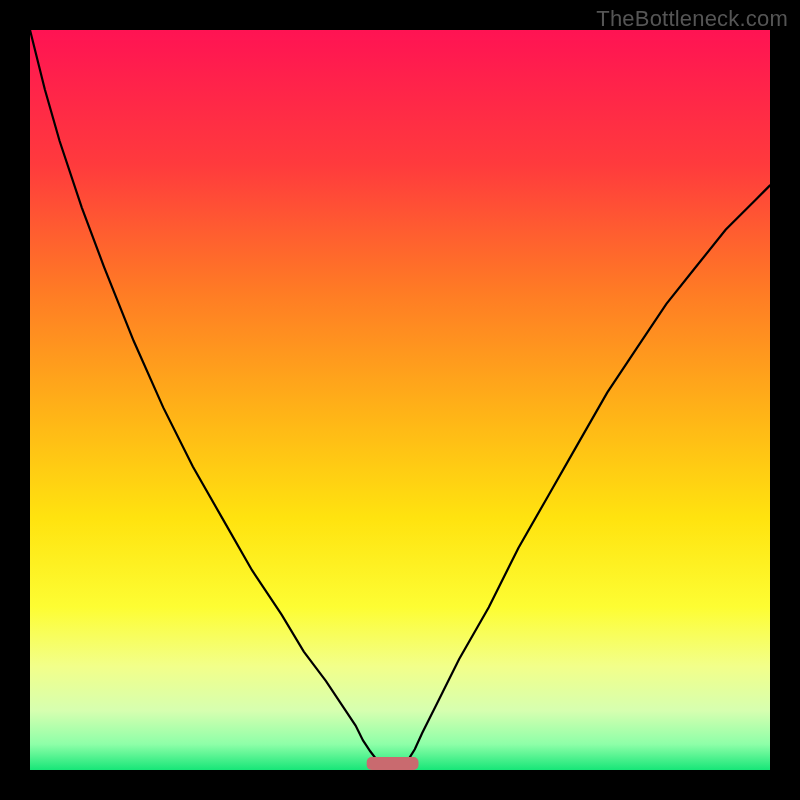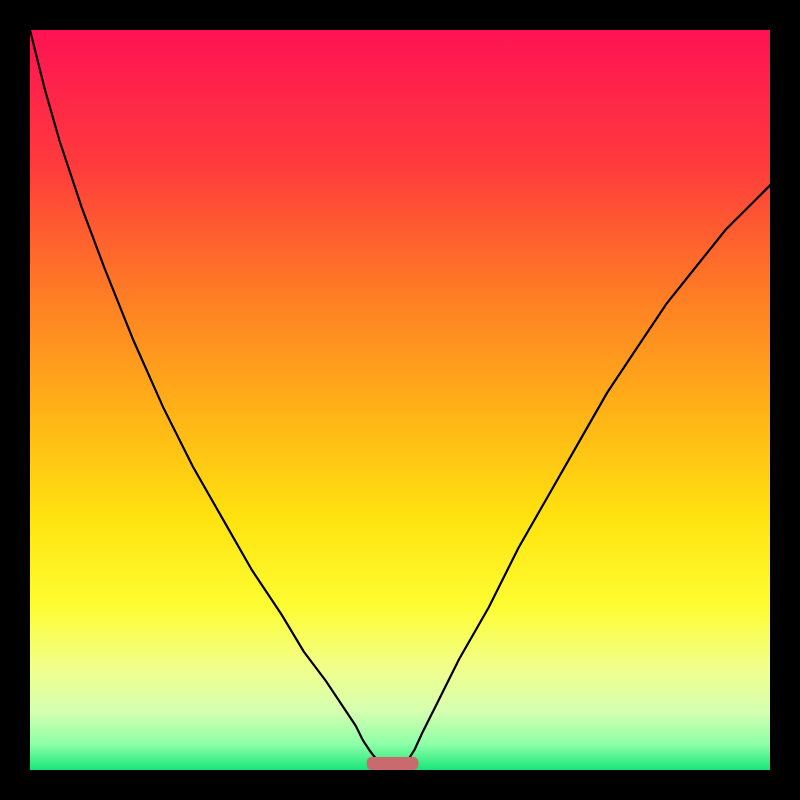--- a/index.html
+++ b/index.html
@@ -33,20 +33,21 @@
     font-size: 22px;
     font-weight: 500;
     user-select: none;
     letter-spacing: 0.2px;
   }
 </style>
 </head>
 <body>
 
 <div class="frame">
+  <div class="watermark">TheBottleneck.com</div>
   <div class="plot-area">
     <svg id="plot-svg" width="740" height="740" viewBox="0 0 740 740">
       <defs>
         <linearGradient id="bg-grad" x1="0" y1="0" x2="0" y2="1">
             <stop offset="0%" stop-color="#ff1353"></stop>
             <stop offset="18%" stop-color="#ff3a3d"></stop>
             <stop offset="35%" stop-color="#ff7a25"></stop>
             <stop offset="52%" stop-color="#ffb417"></stop>
             <stop offset="66%" stop-color="#ffe30f"></stop>
             <stop offset="78%" stop-color="#fdfd33"></stop>

